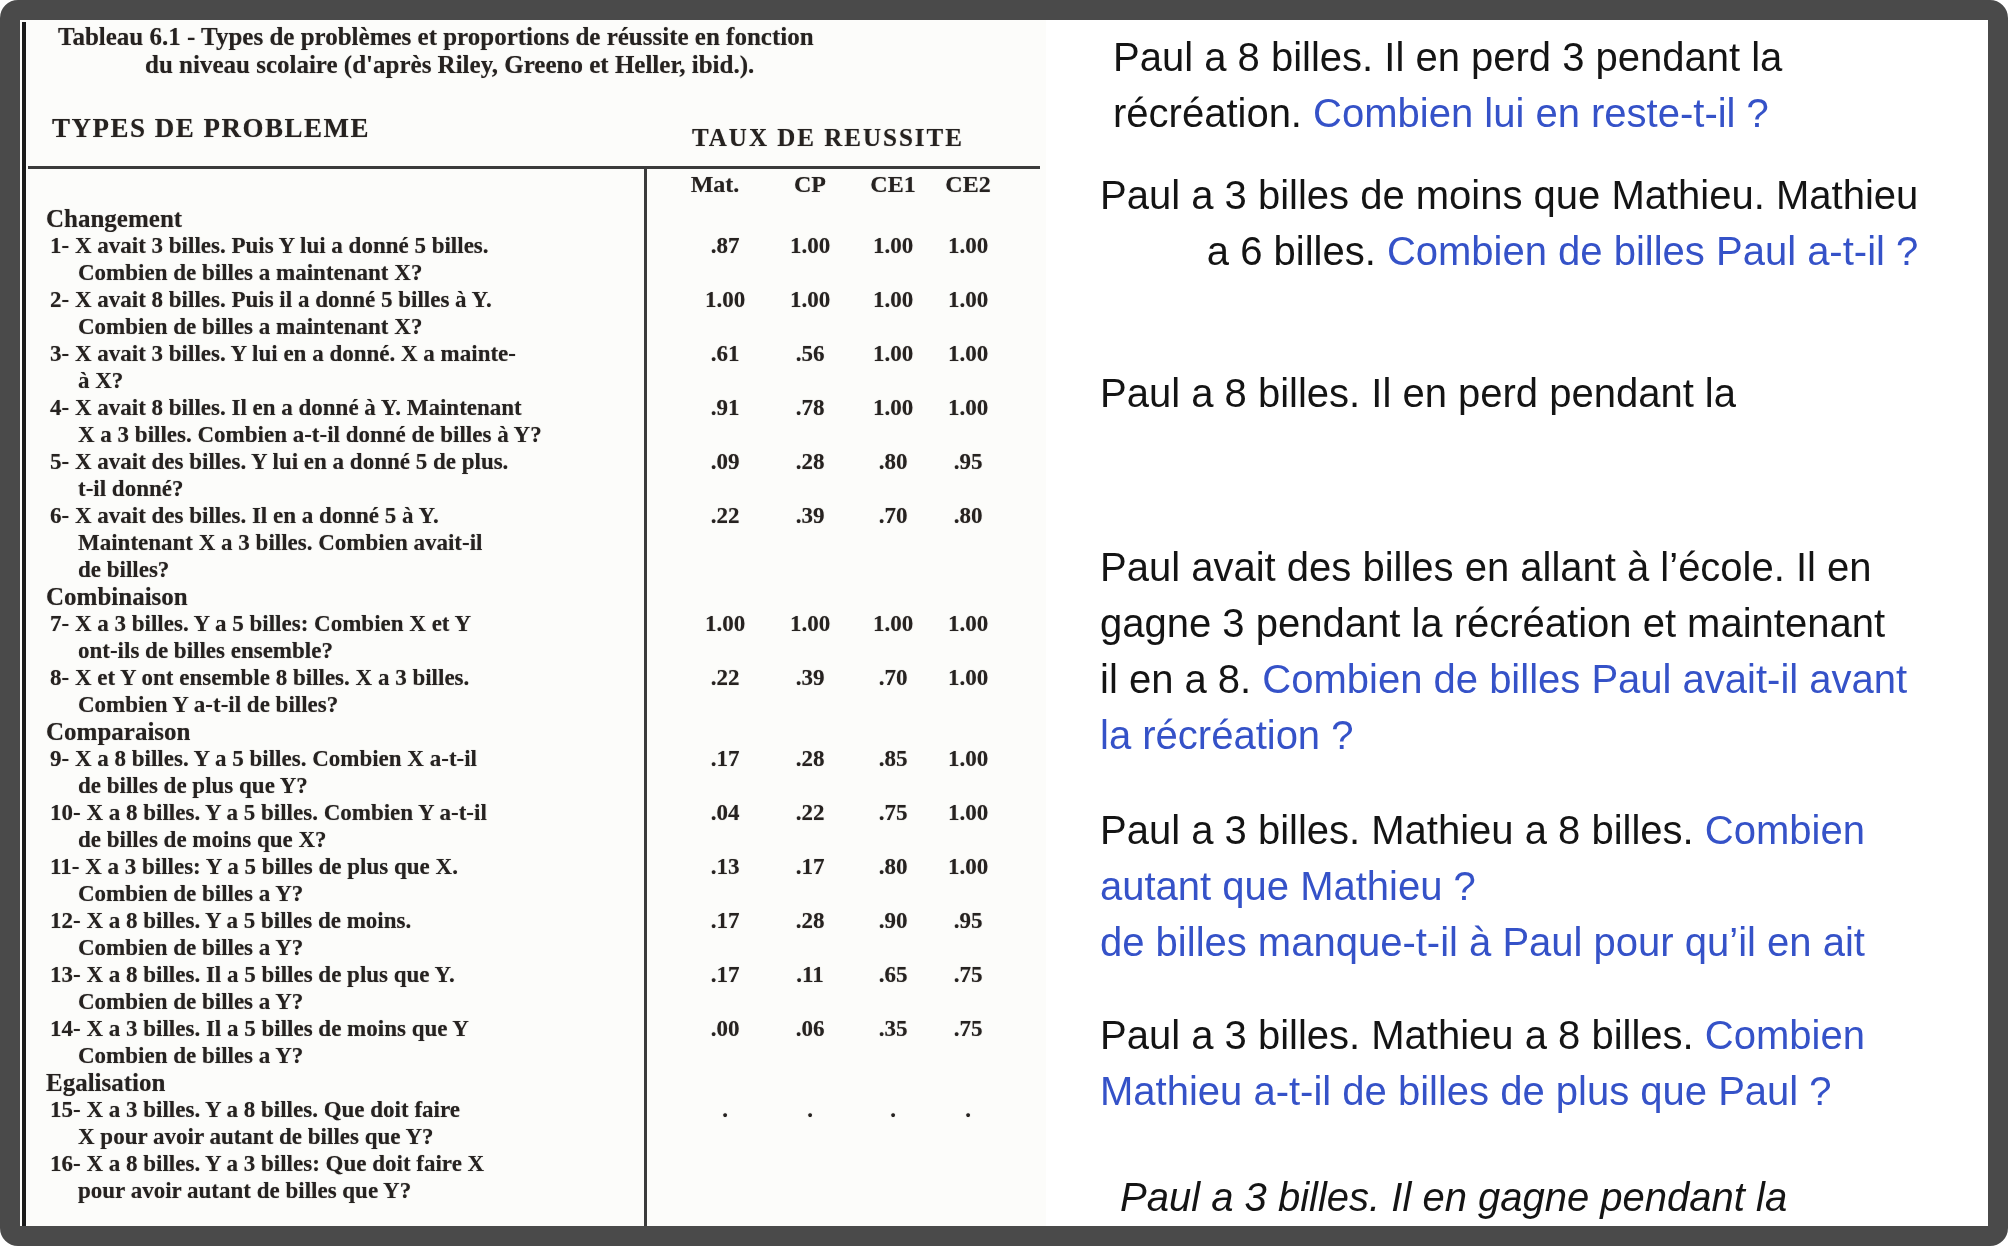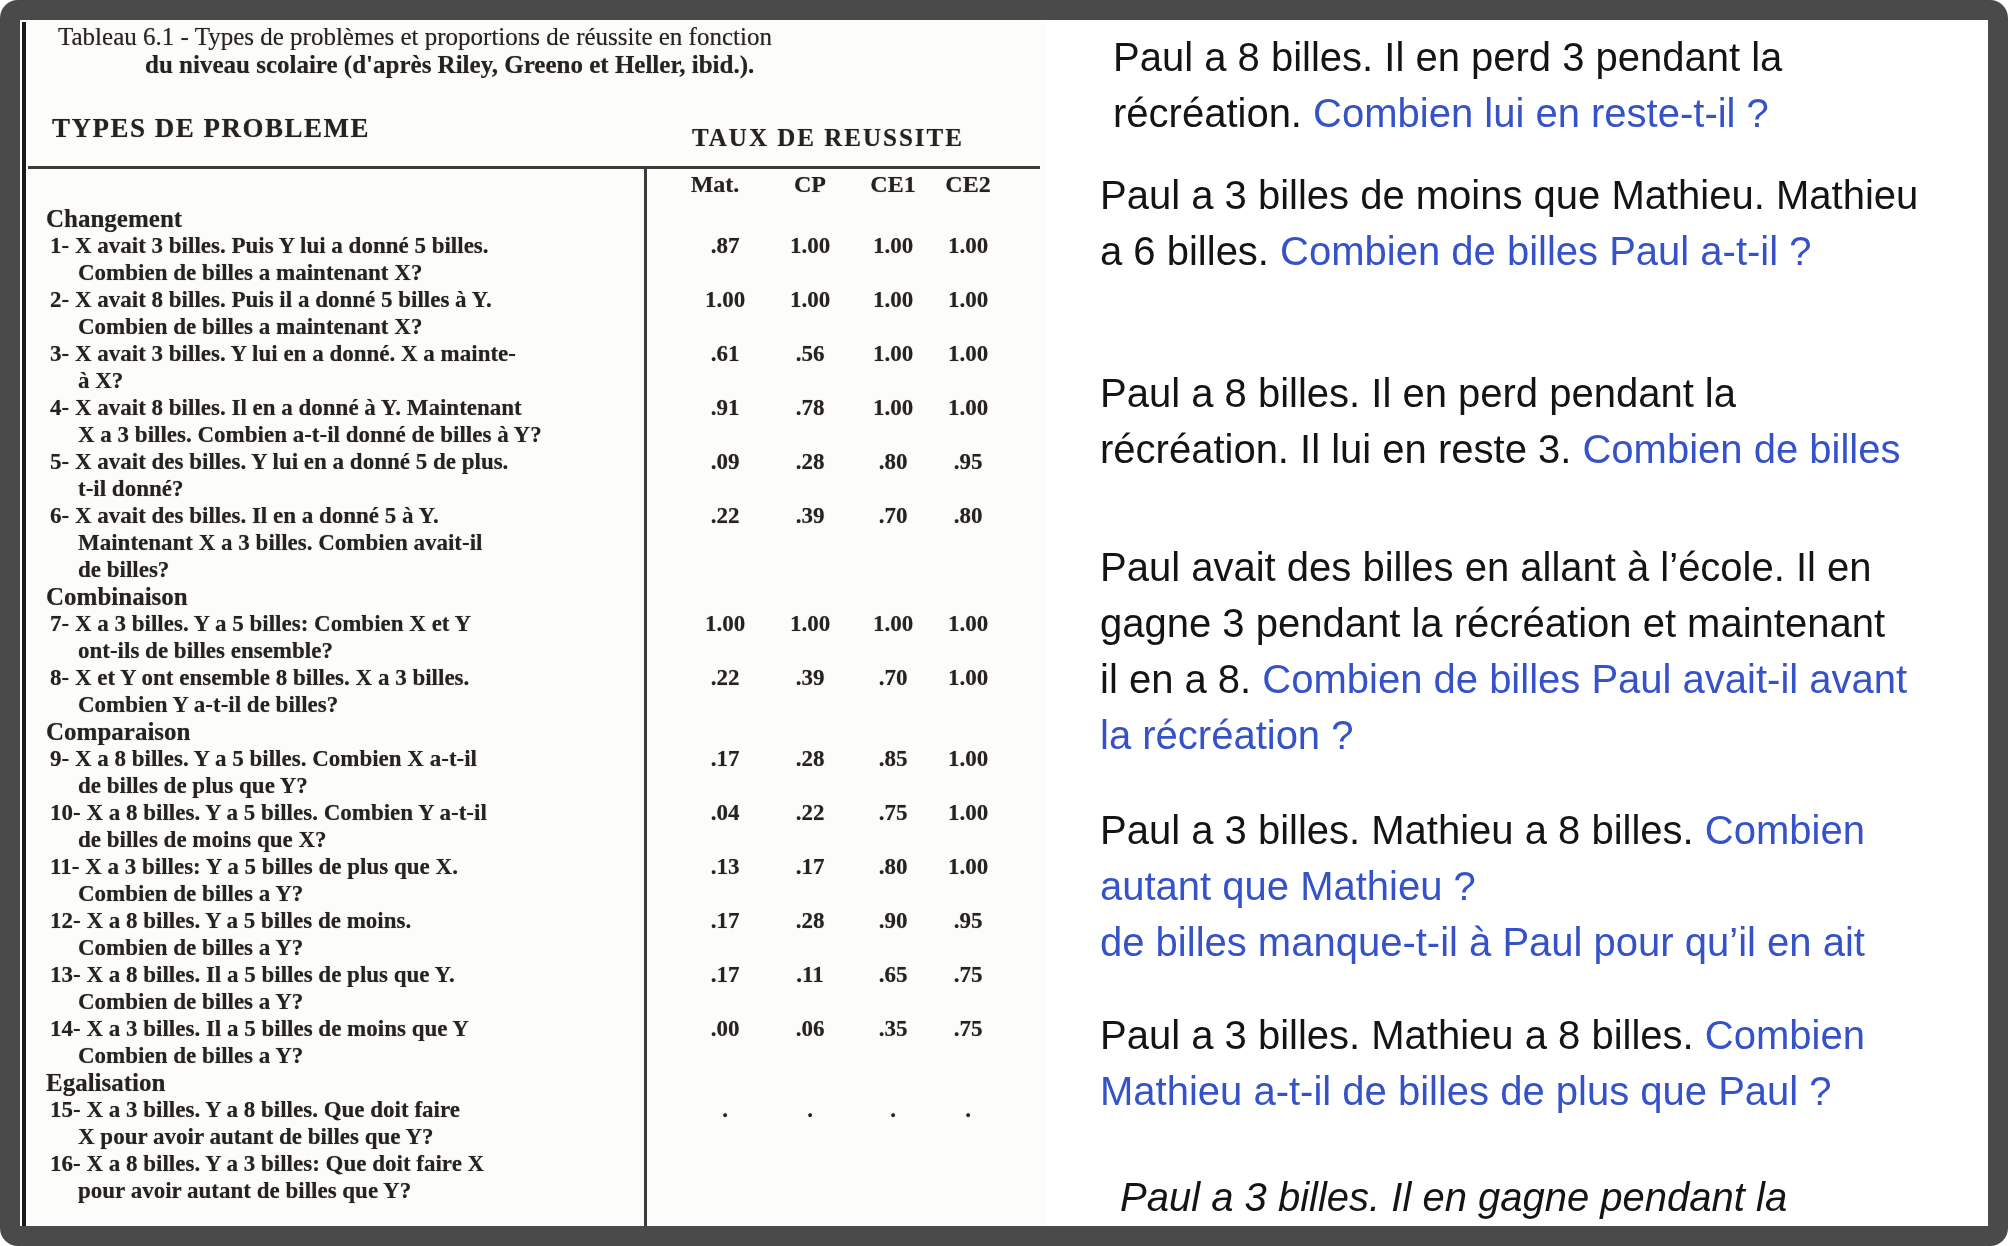--- a/index.html
+++ b/index.html
@@ -7,21 +7,21 @@
          font-family:"Liberation Serif",serif;}
   
   .frame{position:absolute;inset:0;border:20px solid var(--frame,#4a4a4a);
          border-radius:18px;z-index:10;pointer-events:none;}
   
   .scan-bg{position:absolute;left:20px;top:20px;width:1026px;height:1206px;background:#fcfcfa;}
   .scan-edge{position:absolute;left:22px;top:22px;width:4px;height:1204px;background:#1a1a1a;}
   .rule-h{position:absolute;left:28px;top:166px;width:1012px;height:3px;background:#3b3b3b;}
   .rule-v{position:absolute;left:644px;top:166px;width:3px;height:1060px;background:#3b3b3b;}
   .scan-text{color:var(--scan,#262220);text-shadow:0 0 1px rgba(40,35,30,.45);}
-  .title1{position:absolute;left:58px;top:23px;font-size:25px;font-weight:400;line-height:28px;white-space:nowrap;}
+  .title1{position:absolute;left:58px;top:23px;font-size:25px;font-weight:700;line-height:28px;white-space:nowrap;}
   .title2{position:absolute;left:145px;top:51px;font-size:25px;font-weight:700;line-height:28px;white-space:nowrap;}
   .hdr-left{position:absolute;left:52px;top:113px;font-size:27px;font-weight:700;letter-spacing:1.5px;white-space:nowrap;}
   .hdr-right{position:absolute;left:692px;top:124px;font-size:25px;font-weight:700;letter-spacing:2px;white-space:nowrap;}
   .grade-row{position:absolute;left:30px;top:171px;width:1010px;height:27px;}
   .grade-row span{position:absolute;top:0;width:80px;text-align:center;font-size:24px;font-weight:700;line-height:27px;}
   .g0{left:645px;} .g1{left:740px;} .g2{left:823px;} .g3{left:898px;}
   .table-body{position:absolute;left:30px;top:205px;width:1010px;font-size:23px;font-weight:700;line-height:27px;}
   .cat{padding-left:16px;font-size:25px;white-space:nowrap;}
   .trow{position:relative;}
   .tl{padding-left:20px;white-space:nowrap;}
@@ -190,27 +190,26 @@
         <span class="val v2"></span>
         <span class="val v3"></span>
       </div>
     </div>
 
   <div id="problems-panel">
       <div class="prob" style="top: 29px; left: 1113px;">
         <div><span class="seg">Paul a 8 billes. Il en perd 3 pendant la</span></div>
         <div><span class="seg">récréation. </span><span class="seg q">Combien lui en reste-t-il ?</span></div>
       </div>
-      <div class="prob" style="top: 167px; left: 1100px;">
+      <div class="prob" style="top: 167px; left: 1100px; text-align: right;">
         <div><span class="seg">Paul a 3 billes de moins que Mathieu. Mathieu</span></div>
         <div><span class="seg">a 6 billes. </span><span class="seg q">Combien de billes Paul a-t-il ?</span></div>
       </div>
       <div class="prob" style="top: 365px; left: 1100px;">
         <div><span class="seg">Paul a 8 billes. Il en perd pendant la</span></div>
-        <div><span class="seg">récréation. Il lui en reste 3. </span><span class="seg q">Combien de billes</span></div>
       </div>
       <div class="prob" style="top: 539px; left: 1100px;">
         <div><span class="seg">Paul avait des billes en allant à l’école. Il en</span></div>
         <div><span class="seg">gagne 3 pendant la récréation et maintenant</span></div>
         <div><span class="seg">il en a 8. </span><span class="seg q">Combien de billes Paul avait-il avant</span></div>
         <div><span class="seg q">la récréation ?</span></div>
       </div>
       <div class="prob" style="top: 802px; left: 1100px;">
         <div><span class="seg">Paul a 3 billes. Mathieu a 8 billes. </span><span class="seg q">Combien</span></div>
         <div><span class="seg q">autant que Mathieu ?</span></div>

